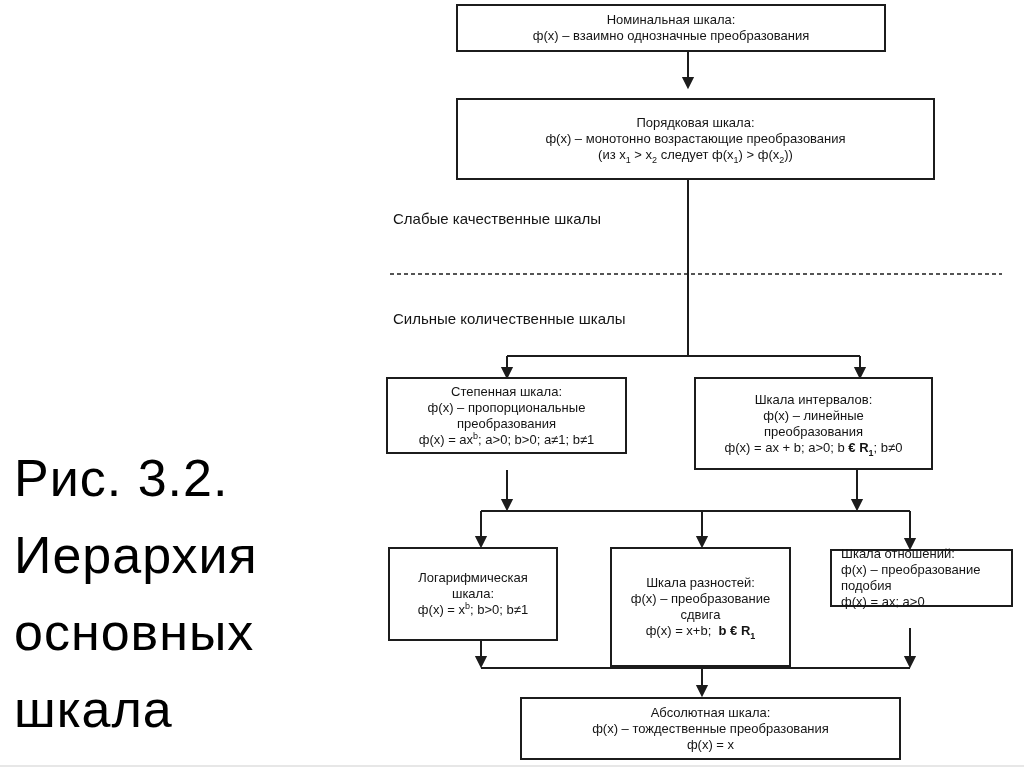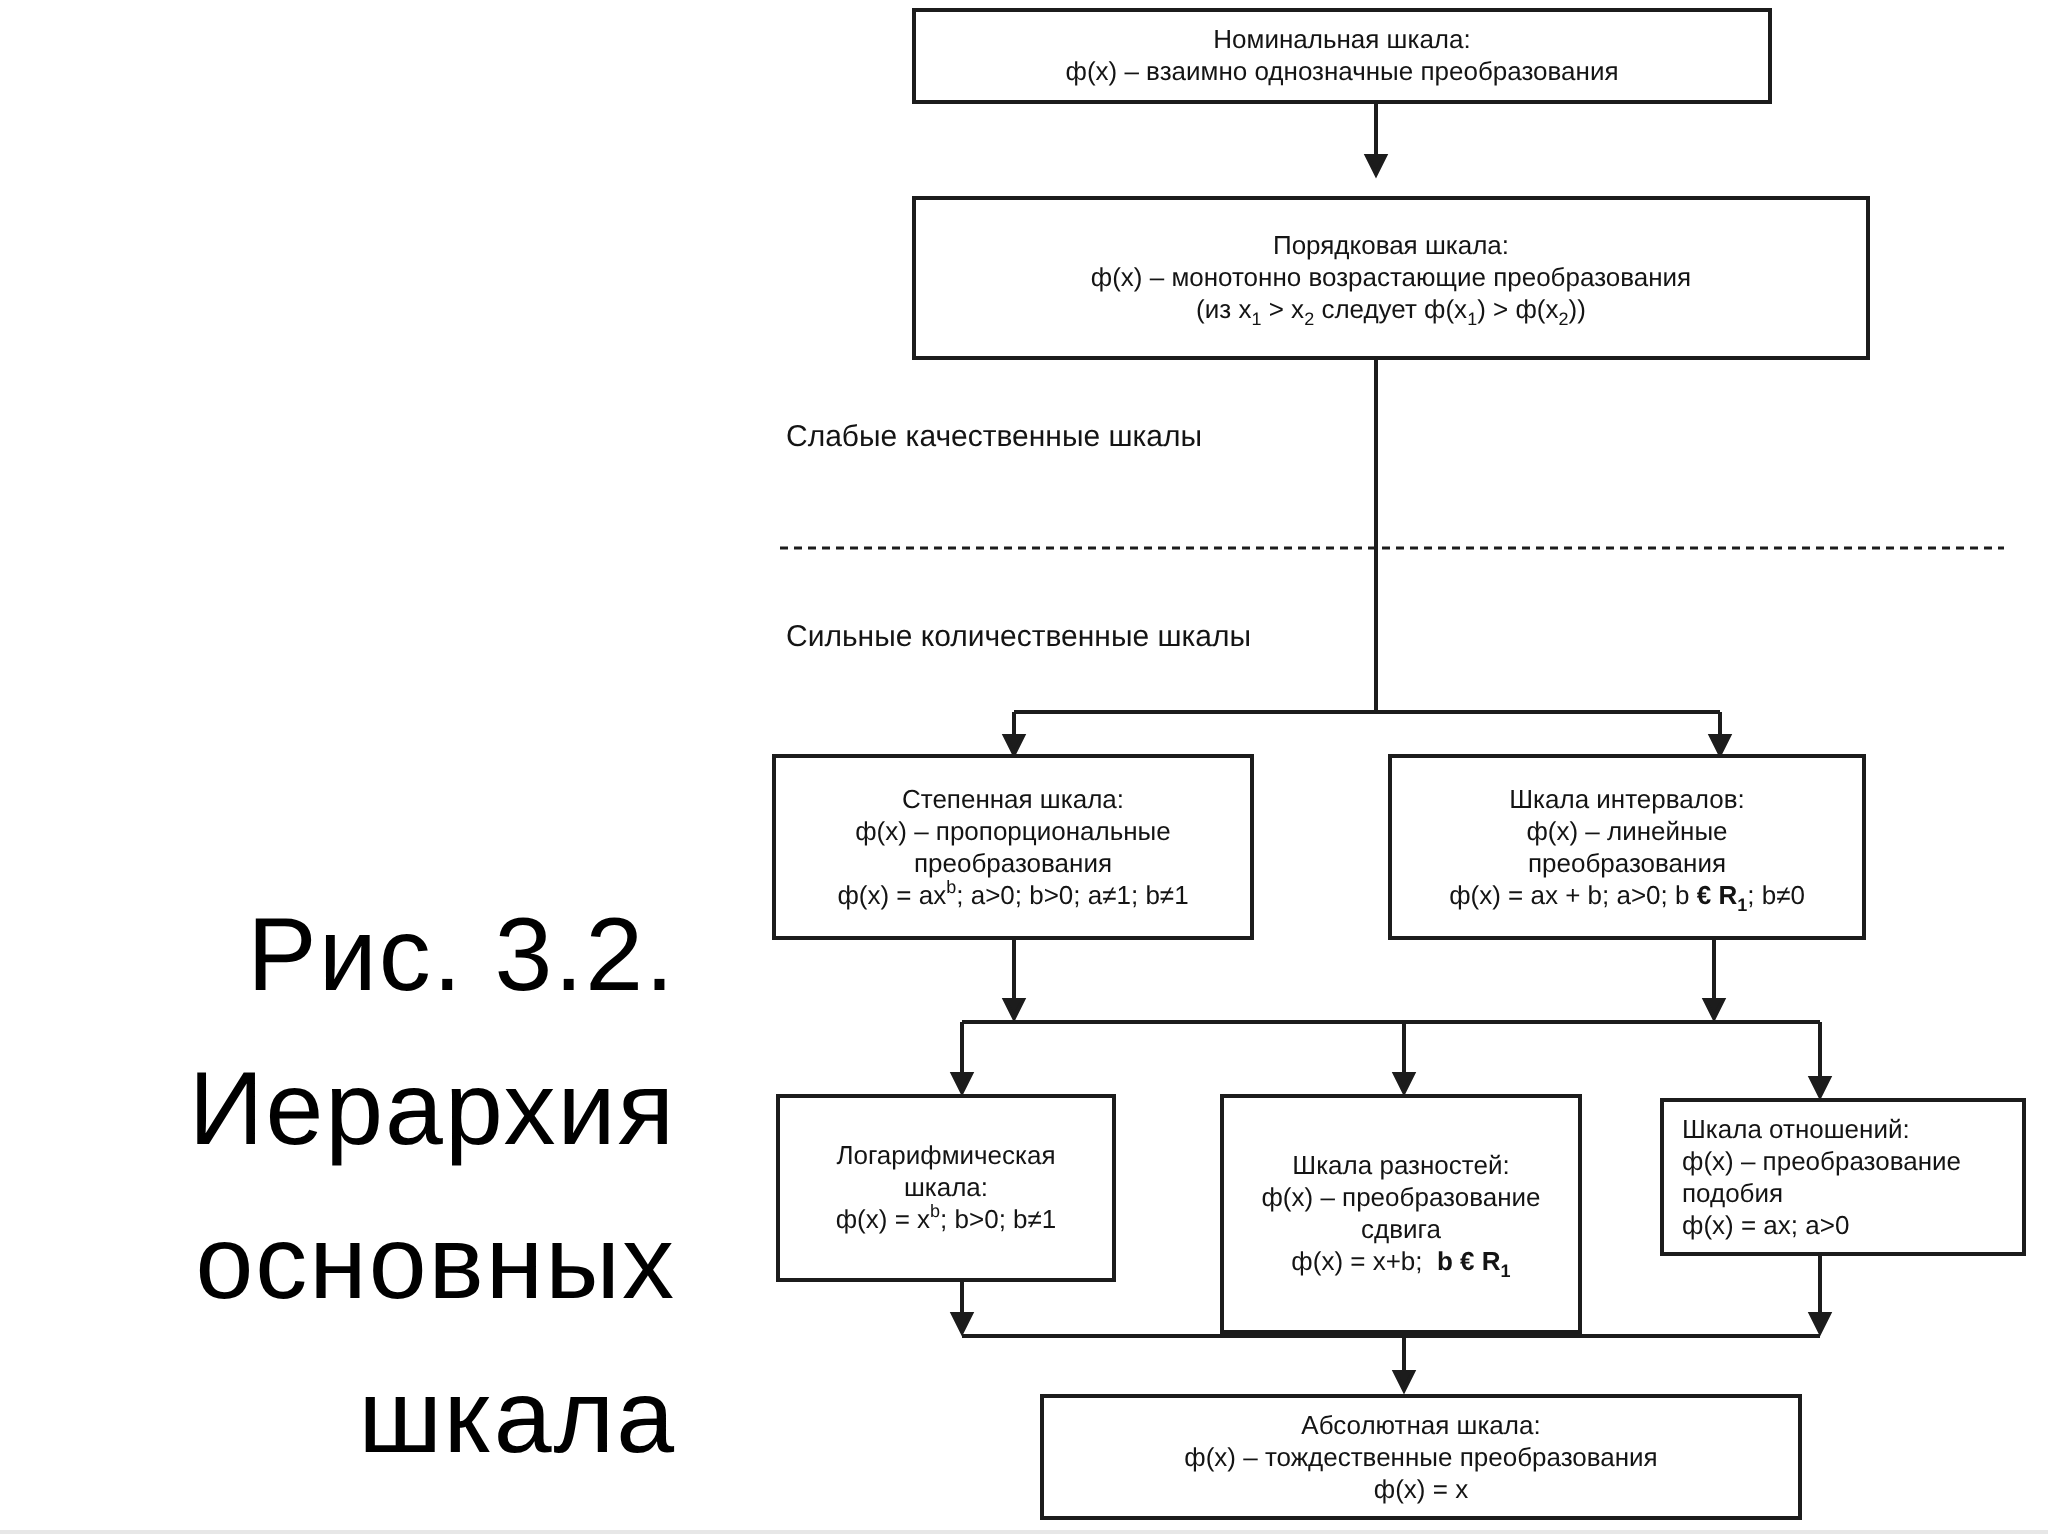--- a/index.html
+++ b/index.html
@@ -12,34 +12,34 @@
   .box {
     position:absolute; border:2px solid #1c1c1c; background:#ffffff;
     display:flex; flex-direction:column; justify-content:center; align-items:flex-start;
     text-align:center; color:#141414; font-size:13px; line-height:16px;
   }
   .box .bl { width:100%; }
   .box sup { font-size:9px; vertical-align:super; line-height:0; }
   .box sub { font-size:9px; vertical-align:sub; line-height:0; }
   .b-nominal   { left:456px; top:4px;   width:430px; height:48px; }
   .b-ordinal   { left:456px; top:98px;  width:479px; height:82px; }
-  .b-power     { left:386px; top:377px; width:241px; height:93px; }
+  .b-power     { left:386px; top:377px; width:241px; height:77px; }
   .b-interval  { left:694px; top:377px; width:239px; height:93px; }
   .b-log       { left:388px; top:547px; width:170px; height:94px; }
   .b-diff      { left:610px; top:547px; width:181px; height:120px; }
-  .b-ratio     { left:830px; top:549px; width:183px; height:79px;
+  .b-ratio     { left:830px; top:549px; width:183px; height:58px;
                  align-items:flex-start; text-align:left; padding:0 9px; }
   .b-abs       { left:520px; top:697px; width:381px; height:63px; }
   .slabel { position:absolute; font-size:15px; line-height:18px; color:#141414; white-space:nowrap; }
   .slabel-weak   { left:393px; top:210px; }
   .slabel-strong { left:393px; top:310px; }
   .caption {
     position:absolute; left:14px; top:440px; width:324px;
     font-size:52px; line-height:77px; letter-spacing:1px;
-    color:#000000; text-align:right; white-space:nowrap;
+    color:#000000; text-align:left; white-space:nowrap;
   }
   .edge-bottom { position:absolute; left:0; right:0; bottom:0; height:2px; background:#e7e7e7; }
 </style>
 </head>
 <body>
 
 <div class="stage">
 
   <svg class="wires" viewBox="0 0 1024 767" xmlns="http://www.w3.org/2000/svg">
     <g stroke="#1c1c1c" stroke-width="2" fill="#1c1c1c">

